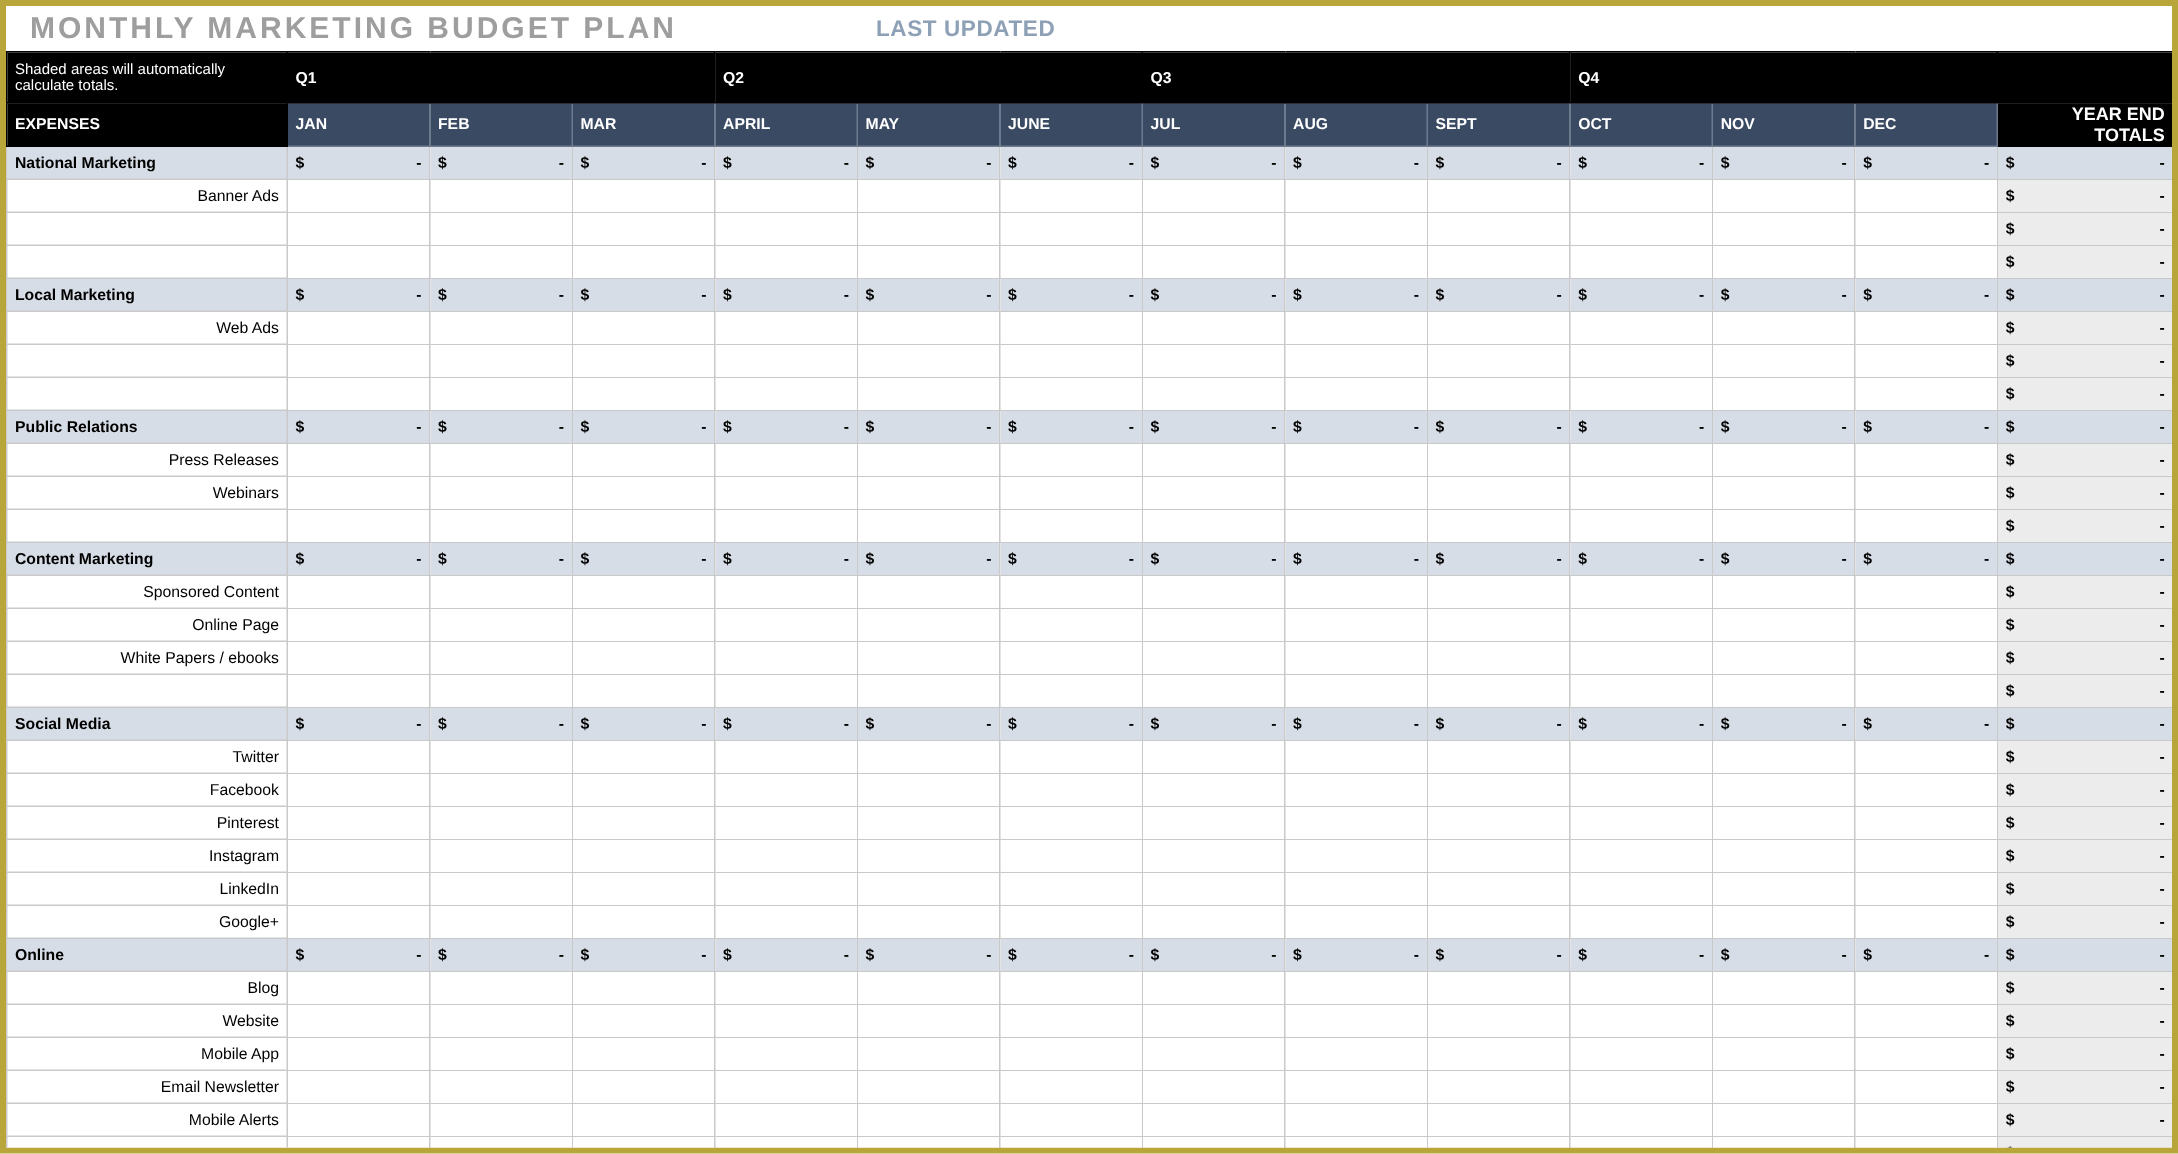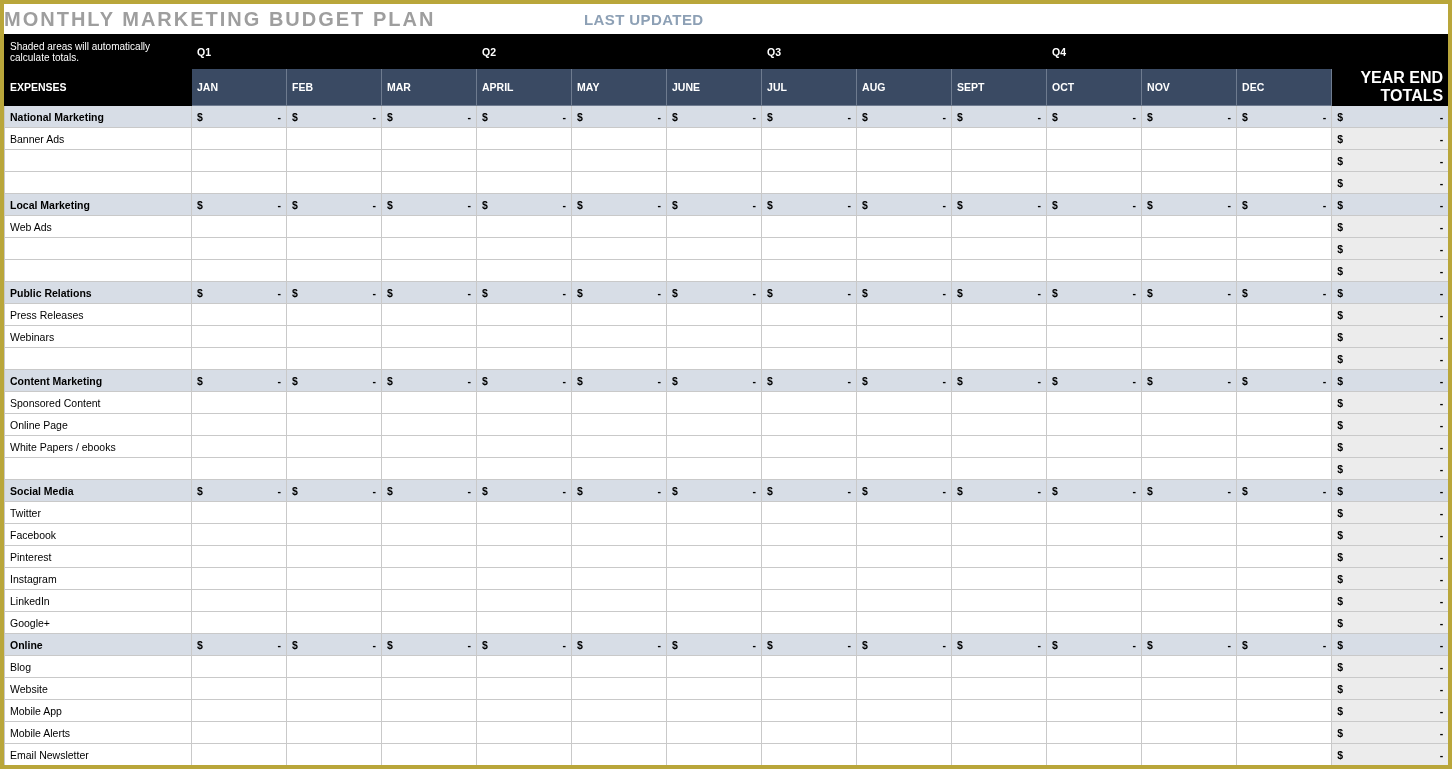--- a/index.html
+++ b/index.html
@@ -13,21 +13,21 @@
     border: 4px solid #b9a63a;
     width: 1452px;
     height: 769px;
     overflow: hidden;
     position: relative;
   }
   .title-row {
     display: flex;
     align-items: center;
     height: 30px;
-    padding-left: 0;
+    padding-left: 16px;
   }
   .title {
     font-size: 20px;
     letter-spacing: 2px;
     color: #9e9e9e;
     font-weight: 600;
   }
   .last-updated {
     position: absolute;
     left: 580px;
@@ -78,35 +78,35 @@
     height: 22px;
     border-color: #6e7b8f;
   }
   tr.month-row th.exp-label {
     background: #000;
     border-color: #000;
   }
   tr.month-row th.total-hdr {
     background: #000;
     text-align: right;
-    font-size: 16px;
+    font-size: 12px;
     border-color: #000;
   }
   tr.cat td {
     background: #d7dde6;
     font-weight: 700;
   }
   tr.cat td.total {
     background: #d7dde6;
   }
   tr.row td {
     background: #fff;
   }
   tr.row td.label {
-    text-align: left;
+    text-align: right;
     font-weight: 400;
   }
   td.label { text-align: left; }
   td.amt, th.amt {
     position: relative;
   }
   td.amt .sym {
     float: left;
     font-weight: 700;
   }
@@ -915,40 +915,40 @@
           <td class="amt "></td>
           <td class="amt "></td>
           <td class="amt "></td>
           <td class="amt "></td>
           <td class="amt total">
             <span class="sym">$</span>
             <span class="dash">-</span>
           </td>
         </tr>
         <tr class="row">
+          <td class="label">Email Newsletter</td>
+          <td class="amt "></td>
+          <td class="amt "></td>
+          <td class="amt "></td>
+          <td class="amt "></td>
+          <td class="amt "></td>
+          <td class="amt "></td>
+          <td class="amt "></td>
+          <td class="amt "></td>
+          <td class="amt "></td>
+          <td class="amt "></td>
+          <td class="amt "></td>
+          <td class="amt "></td>
+          <td class="amt total">
+            <span class="sym">$</span>
+            <span class="dash">-</span>
+          </td>
+        </tr>
+        <tr class="row">
           <td class="label">Mobile Alerts</td>
-          <td class="amt "></td>
-          <td class="amt "></td>
-          <td class="amt "></td>
-          <td class="amt "></td>
-          <td class="amt "></td>
-          <td class="amt "></td>
-          <td class="amt "></td>
-          <td class="amt "></td>
-          <td class="amt "></td>
-          <td class="amt "></td>
-          <td class="amt "></td>
-          <td class="amt "></td>
-          <td class="amt total">
-            <span class="sym">$</span>
-            <span class="dash">-</span>
-          </td>
-        </tr>
-        <tr class="row">
-          <td class="label">Email Newsletter</td>
           <td class="amt "></td>
           <td class="amt "></td>
           <td class="amt "></td>
           <td class="amt "></td>
           <td class="amt "></td>
           <td class="amt "></td>
           <td class="amt "></td>
           <td class="amt "></td>
           <td class="amt "></td>
           <td class="amt "></td>

